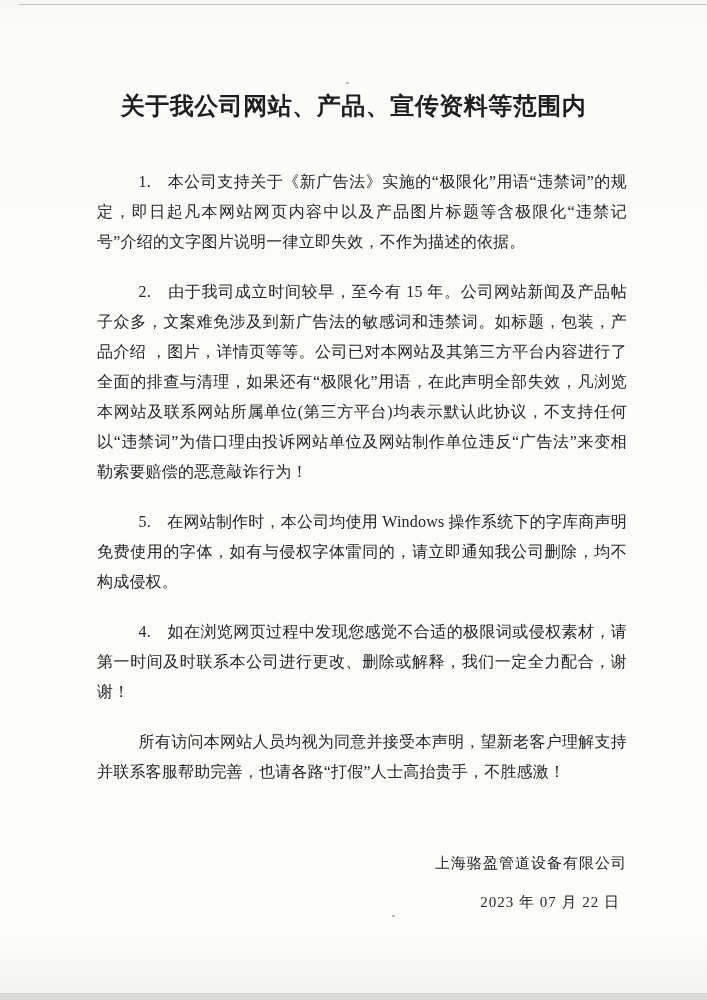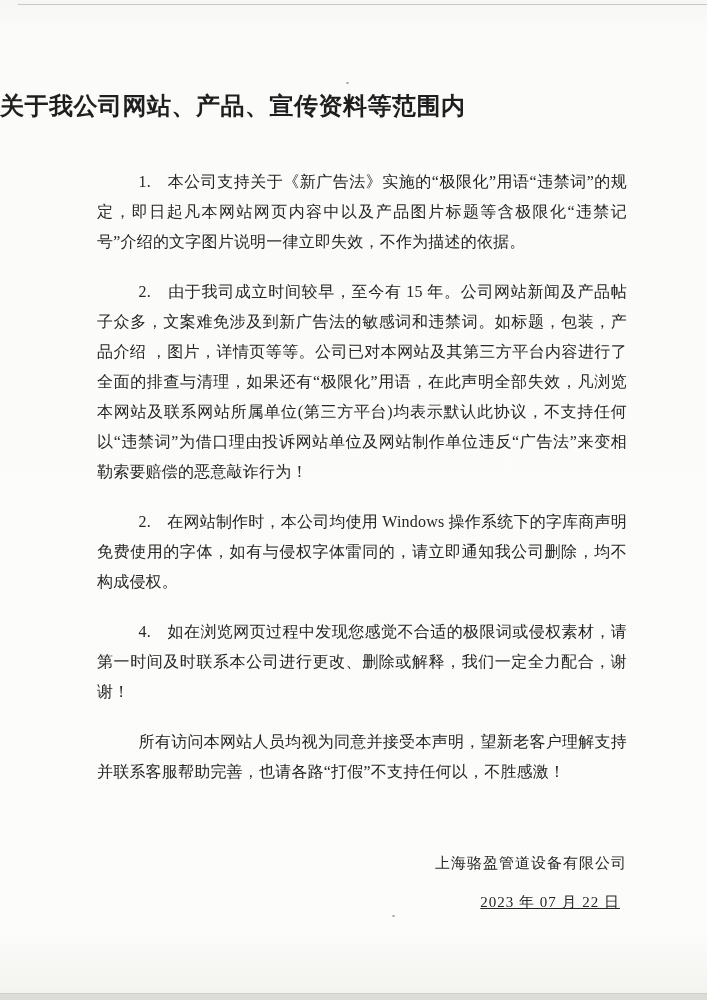--- a/index.html
+++ b/index.html
@@ -23,21 +23,21 @@
     position: absolute; bottom: 0; left: 0; right: 0;
     height: 6px; background: #dadad6;
     border-top: 1px solid #ccccc7; opacity: .9;
   }
   .speck {
     position: absolute; width: 3px; height: 2px;
     border-radius: 50%; background: #97978f; opacity: .8;
   }
   .title {
     margin: 88px 0 12px 0;
-    text-align: left;
+    text-align: center;
     font-size: 24px; line-height: 36px;
     font-weight: 700; letter-spacing: .5px;
     color: #1e1e1e;
   }
   .title-line { display: block; }
   .content {
     margin: 43px 0 0 97px;
     width: 530px;
   }
   .para {
@@ -49,42 +49,42 @@
     color: #262626;
   }
   .signature {
     margin-top: 61px;
     text-align: right;
     font-size: 15px;
     letter-spacing: 1px;
     color: #262626;
   }
   .sig-company { padding-right: 0px;  line-height: 30px; }
-  .sig-date    { padding-right: 7px;  line-height: 30px; margin-top: 9px; text-decoration: underline; }
+  .sig-date    { padding-right: 7px;  line-height: 30px; margin-top: 9px; }
 </style>
 </head>
 <body>
 
 <div class="page">
 
   <div class="scan-edge-top"></div>
 
   <div class="speck" style="left:346px; top:82px;"></div>
   <div class="speck" style="left:392px; top:915px;"></div>
 
   <h1 class="title">
     <span class="title-line">关于我公司网站、产品、宣传资料等范围内</span>
   </h1>
 
   <div class="content">
     <p class="para">1.　本公司支持关于《新广告法》实施的“极限化”用语“违禁词”的规定，即日起凡本网站网页内容中以及产品图片标题等含极限化“违禁记号”介绍的文字图片说明一律立即失效，不作为描述的依据。</p>
     <p class="para">2.　由于我司成立时间较早，至今有 15 年。公司网站新闻及产品帖子众多，文案难免涉及到新广告法的敏感词和违禁词。如标题，包装，产品介绍 ，图片，详情页等等。公司已对本网站及其第三方平台内容进行了全面的排查与清理，如果还有“极限化”用语，在此声明全部失效，凡浏览本网站及联系网站所属单位(第三方平台)均表示默认此协议，不支持任何以“违禁词”为借口理由投诉网站单位及网站制作单位违反“广告法”来变相勒索要赔偿的恶意敲诈行为！</p>
-    <p class="para">2.　在网站制作时，本公司均使用 Windows 操作系统下的字库商声明免费使用的字体，如有与侵权字体雷同的，请立即通知我公司删除，均不构成侵权。</p>
+    <p class="para">5.　在网站制作时，本公司均使用 Windows 操作系统下的字库商声明免费使用的字体，如有与侵权字体雷同的，请立即通知我公司删除，均不构成侵权。</p>
     <p class="para">4.　如在浏览网页过程中发现您感觉不合适的极限词或侵权素材，请第一时间及时联系本公司进行更改、删除或解释，我们一定全力配合，谢谢！</p>
-    <p class="para">所有访问本网站人员均视为同意并接受本声明，望新老客户理解支持并联系客服帮助完善，也请各路“打假”不支持任何以，不胜感激！</p>
+    <p class="para">所有访问本网站人员均视为同意并接受本声明，望新老客户理解支持并联系客服帮助完善，也请各路“打假”人士高抬贵手，不胜感激！</p>
 
     <div class="signature">
       <div class="sig-company">上海骆盈管道设备有限公司</div>
       <div class="sig-date">2023 年 07 月 22 日</div>
     </div>
   </div>
 
   <div class="scan-edge-bottom"></div>
 
 </div>

